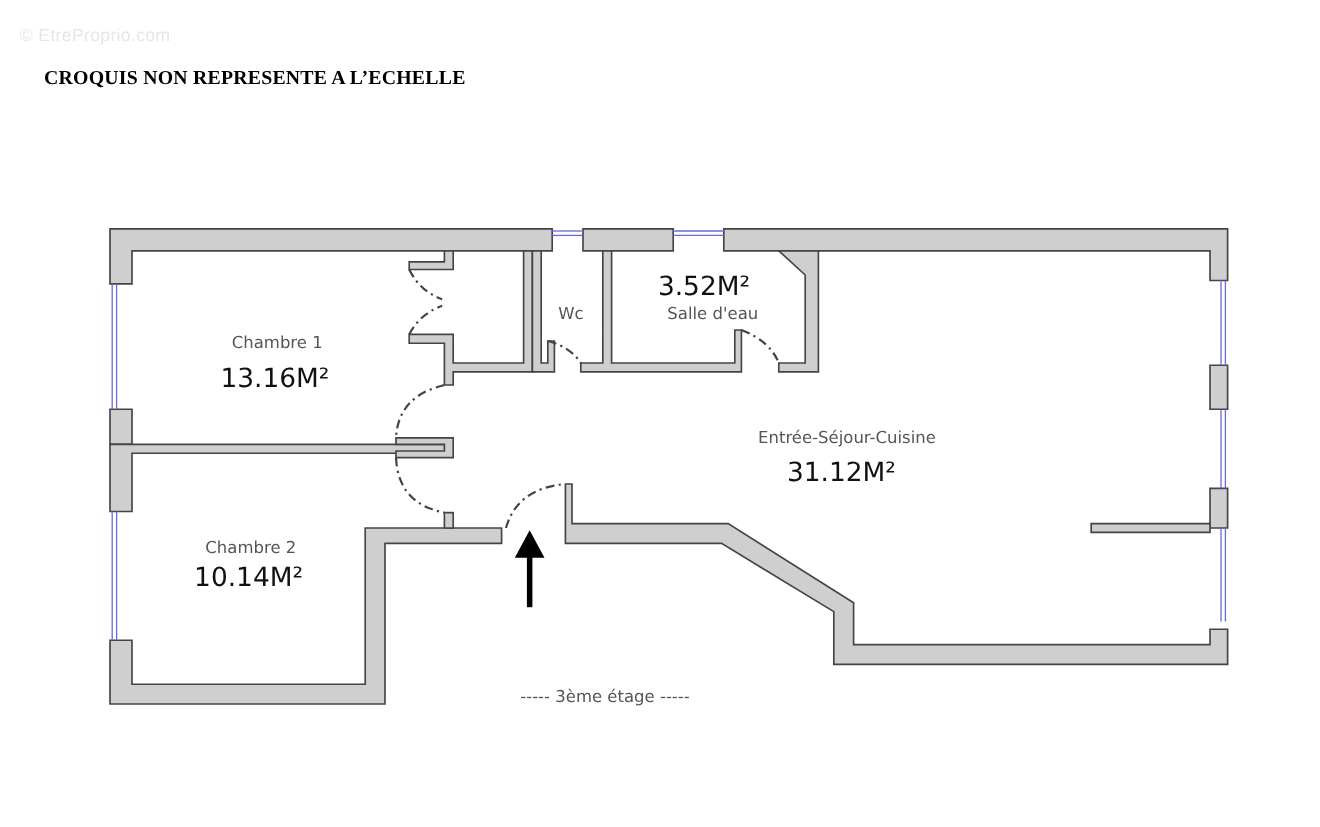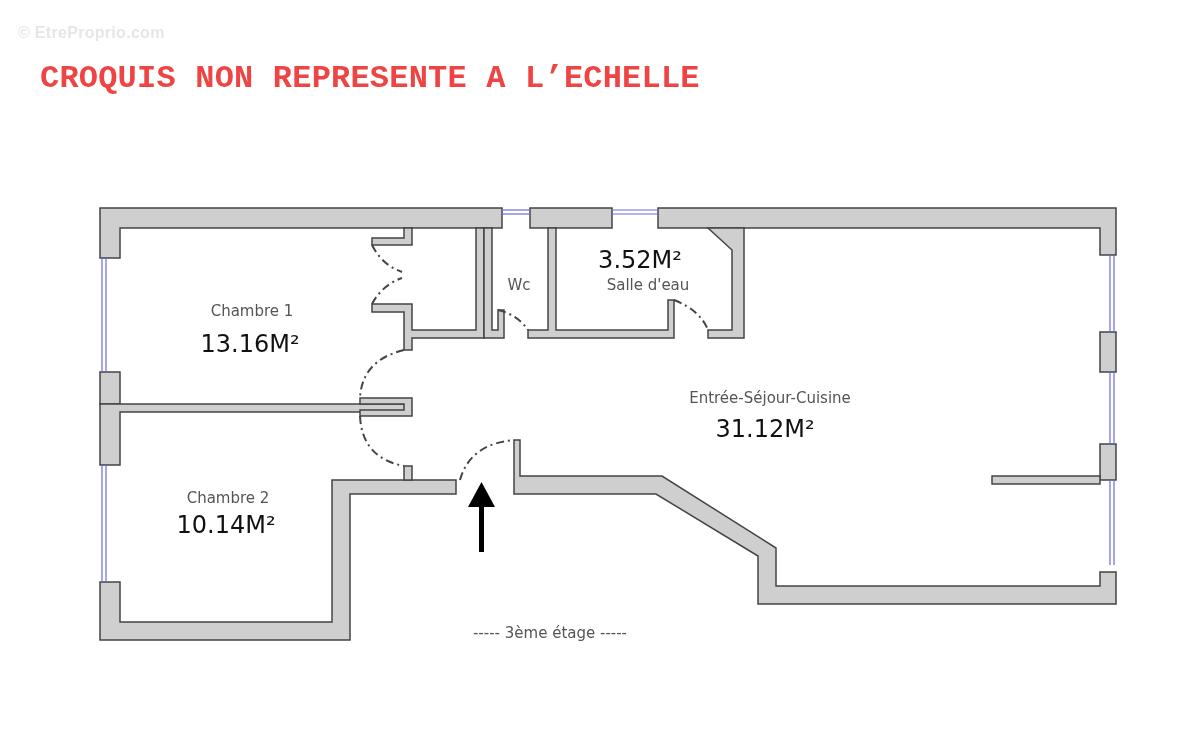--- a/index.html
+++ b/index.html
@@ -1,18 +1,18 @@
 <!DOCTYPE html>
 <html><head>
 <meta charset="utf-8">
 <style>
   html, body { margin:0; padding:0; background:#ffffff; }
   body { width:1200px; height:752px; position:relative; overflow:hidden; font-family:"Liberation Sans", sans-serif; }
-  .watermark { position:absolute; left:18px; top:24px; font-size:16px; color:#e6e6e6; letter-spacing:0.3px;font-weight:bold; }
-  .headline { position:absolute; left:40px; top:60px; font-size:32px; font-weight:bold; color:#ef4444; letter-spacing:0.2px; font-family:Liberation Mono, monospace; }
+  .watermark { position:absolute; left:18px; top:24px; font-size:16px; color:#e6e6e6; letter-spacing:0.3px; }
+  .headline { position:absolute; left:40px; top:60px; font-size:18px; font-weight:bold; color:#000000; letter-spacing:0.2px; font-family:Liberation Serif, serif; }
   svg.plan { position:absolute; left:0; top:0; }
   .room-name { font-family:"DejaVu Sans", sans-serif; font-size:15px; fill:#555555; }
   .room-area { font-family:"DejaVu Sans", sans-serif; font-size:24px; fill:#111111; }
   .floor-label { font-family:"DejaVu Sans", sans-serif; font-size:15px; fill:#555555; }
 </style>
 </head>
 <body>
 
 <div class="watermark">© EtreProprio.com</div>
 <div class="headline">CROQUIS NON REPRESENTE A L’ECHELLE</div>

